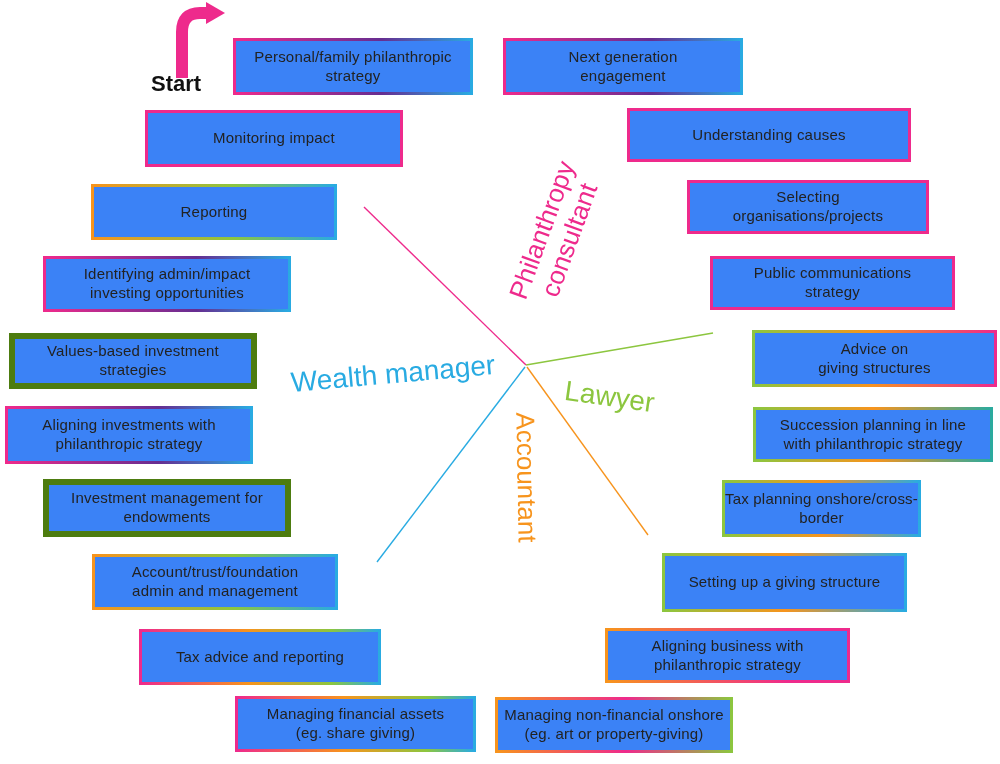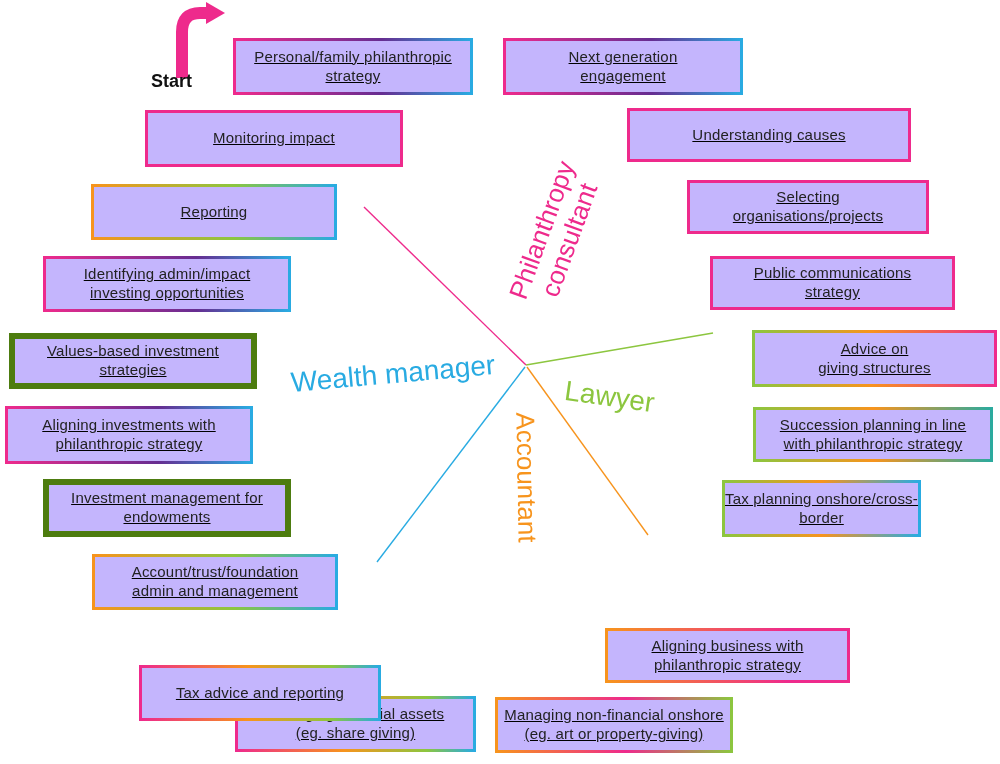--- a/index.html
+++ b/index.html
@@ -3,24 +3,23 @@
 <meta charset="utf-8">
 <style>
   html,body{margin:0;padding:0;background:#fff;}
   .canvas{
     position:relative;width:1000px;height:764px;background:#ffffff;
     font-family:"Liberation Sans", sans-serif;overflow:hidden;
   }
   svg.layer{position:absolute;left:0;top:0;width:1000px;height:764px;}
   
   .box{
-    position:absolute;box-sizing:border-box;background:#c4b5fd;
+    position:absolute;box-sizing:border-box;background:#3b82f6;
     display:flex;align-items:center;justify-content:center;
     border:3px solid #EE2A8C;
-    text-decoration:underline;
   }
   .box span{
     white-space:pre-line;text-align:center;width:100%;
     font-size:15px;line-height:1.25;color:#222;letter-spacing:.2px;
   }
   .g-pink{border:3px solid #EE2A8C;}
   .g-blue{border:6px solid #4d7c0f;}
   .g-ppb {border:3px solid transparent;border-image:linear-gradient(90deg,#EE2A8C 0%,#662D91 62%,#29ABE2 100%) 1;}
   .g-ogb {border:3px solid transparent;border-image:linear-gradient(90deg,#F7941D 0%,#8CC63F 58%,#29ABE2 100%) 1;}
   .g-gop {border:3px solid transparent;border-image:linear-gradient(90deg,#8CC63F 0%,#F7941D 48%,#EE2A8C 100%) 1;}
@@ -35,21 +34,21 @@
   .n3 {left:627px;top:108px;width:284px;height:54px;}
   .n4 {left:663px;top:180px;width:242px;height:54px;margin-left:24px;}
   .n5 {left:710px;top:256px;width:245px;height:54px;}
   .n6 {left:752px;top:330px;width:245px;height:57px;}
   .n7 {left:753px;top:407px;width:240px;height:55px;}
   .n8 {left:722px;top:480px;width:199px;height:57px;}
   .n9 {left:662px;top:553px;width:245px;height:59px;}
   .n10{left:605px;top:628px;width:245px;height:55px;}
   .n11{left:495px;top:697px;width:238px;height:56px;}
   .n12{left:235px;top:696px;width:241px;height:56px;}
-  .n13{left:139px;top:629px;width:242px;height:56px;margin-top:36px;}
+  .n13{left:139px;top:629px;width:242px;height:56px;}
   .n14{left:92px; top:554px;width:246px;height:56px;}
   .n15{left:43px; top:479px;width:248px;height:58px;}
   .n16{left:5px;  top:406px;width:248px;height:58px;}
   .n17{left:9px;  top:333px;width:248px;height:56px;}
   .n18{left:43px; top:256px;width:248px;height:56px;}
   .n19{left:91px; top:184px;width:246px;height:56px;}
   .n20{left:145px;top:110px;width:258px;height:57px;}
   
   .role{position:absolute;font-weight:400;white-space:pre-line;text-align:center;}
   .role-wealth{
@@ -63,21 +62,21 @@
   .role-lawyer{
     left:557px;top:381px;width:105px;font-size:28px;color:#8CC63F;
     transform:rotate(8deg);transform-origin:center;white-space:nowrap;
   }
   .role-acct{
     left:456px;top:462px;width:140px;font-size:26px;color:#F7941D;
     transform:rotate(89deg);transform-origin:center;white-space:nowrap;
   }
   
   .start-label{
-    position:absolute;left:151px;top:71px;font-size:18px;font-weight:700;color:#111;
+    position:absolute;left:151px;top:71px;font-size:22px;font-weight:700;color:#111;
   }
 </style>
 </head>
 <body>
 
 <div class="canvas">
 
   <svg class="layer" viewBox="0 0 1000 764">
 
     <g>
@@ -123,20 +122,23 @@
 giving structures</span>
     </div>
   <div class="box n7 g-got">
       <span>Succession planning in line
 with philanthropic strategy</span>
     </div>
   <div class="box n8 g-gob">
       <span>Tax planning onshore/cross-
 border</span>
     </div>
+  <div class="box n9 g-gob">
+      <span>Setting up a giving structure</span>
+    </div>
   <div class="box n10 g-op">
       <span>Aligning business with
 philanthropic strategy</span>
     </div>
   <div class="box n11 g-opg">
       <span>Managing non-financial onshore
 (eg. art or property-giving)</span>
     </div>
   <div class="box n12 g-pogb">
       <span>Managing financial assets

